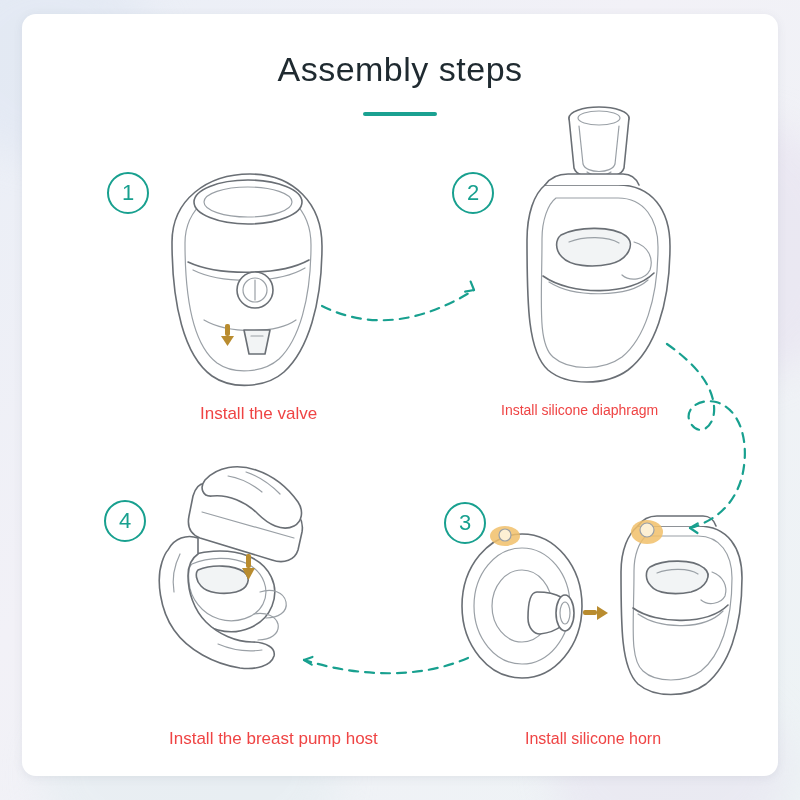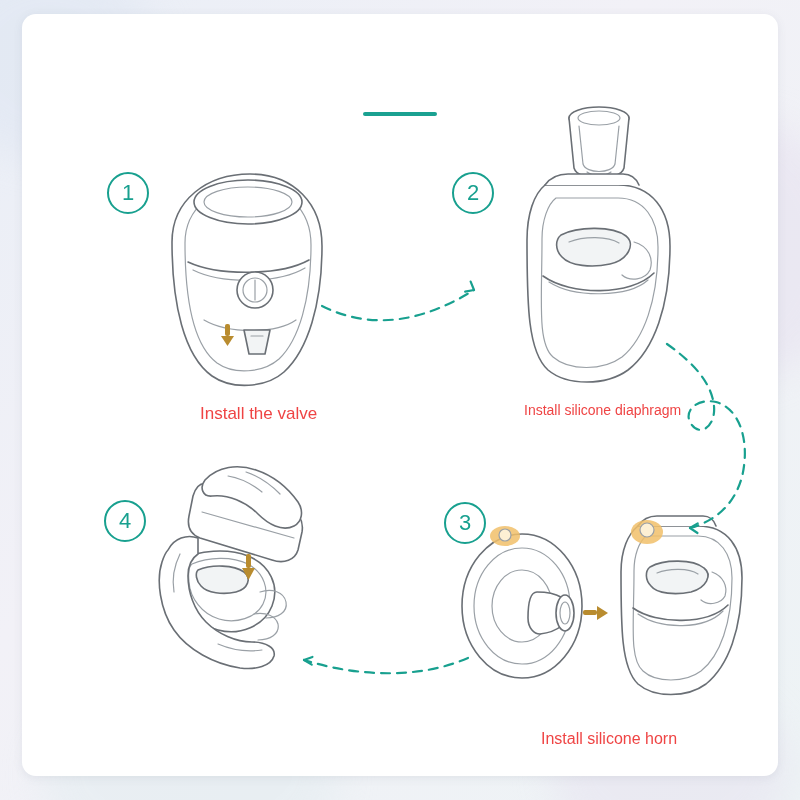--- a/index.html
+++ b/index.html
@@ -85,22 +85,22 @@
   #num3 { left: 422px; top: 488px; }
   #num4 { left: 82px;  top: 486px; }
 
   
   .caption {
     position: absolute;
     color: #ef4444;
     white-space: nowrap;
   }
   #cap1 { left: 178px; top: 390px; font-size: 17px; }
-  #cap2 { left: 502px; top: 388px; font-size: 14px; }
-  #cap3 { left: 519px; top: 716px; font-size: 16px; }
+  #cap2 { left: 479px; top: 388px; font-size: 14px; }
+  #cap3 { left: 503px; top: 716px; font-size: 16px; }
   #cap4 { left: 147px; top: 715px; font-size: 17px; }
 
   
   svg.art {
     position: absolute;
     left: 0;
     top: 0;
     width: 756px;
     height: 762px;
     pointer-events: none;
@@ -117,20 +117,21 @@
 <body>
 
 <div id="page">
   <div class="blob b1"></div>
   <div class="blob b2"></div>
   <div class="blob b3"></div>
   <div class="blob b4"></div>
 
   <div id="card">
 
+    <div id="title">Assembly steps</div>
     <div id="title-rule"></div>
 
     <svg class="art" viewBox="0 0 756 762">
 
       <g>
 
         <path class="ln fillw" d="M150 228 C150 186 185 160 228 160 C272 160 300 190 300 232
                                   C300 290 286 336 262 358 C244 374 210 376 190 362
                                   C162 342 150 290 150 228 Z"></path>
 
@@ -280,15 +281,16 @@
     </svg>
 
     <div class="step-num" id="num1">1</div>
     <div class="step-num" id="num2">2</div>
     <div class="step-num" id="num3">3</div>
     <div class="step-num" id="num4">4</div>
 
     <div class="caption" id="cap1">Install the valve</div>
     <div class="caption" id="cap2">Install silicone diaphragm</div>
     <div class="caption" id="cap3">Install silicone horn</div>
+    <div class="caption" id="cap4">Install the breast pump host</div>
 
   </div>
 </div>
 
 </body></html>

